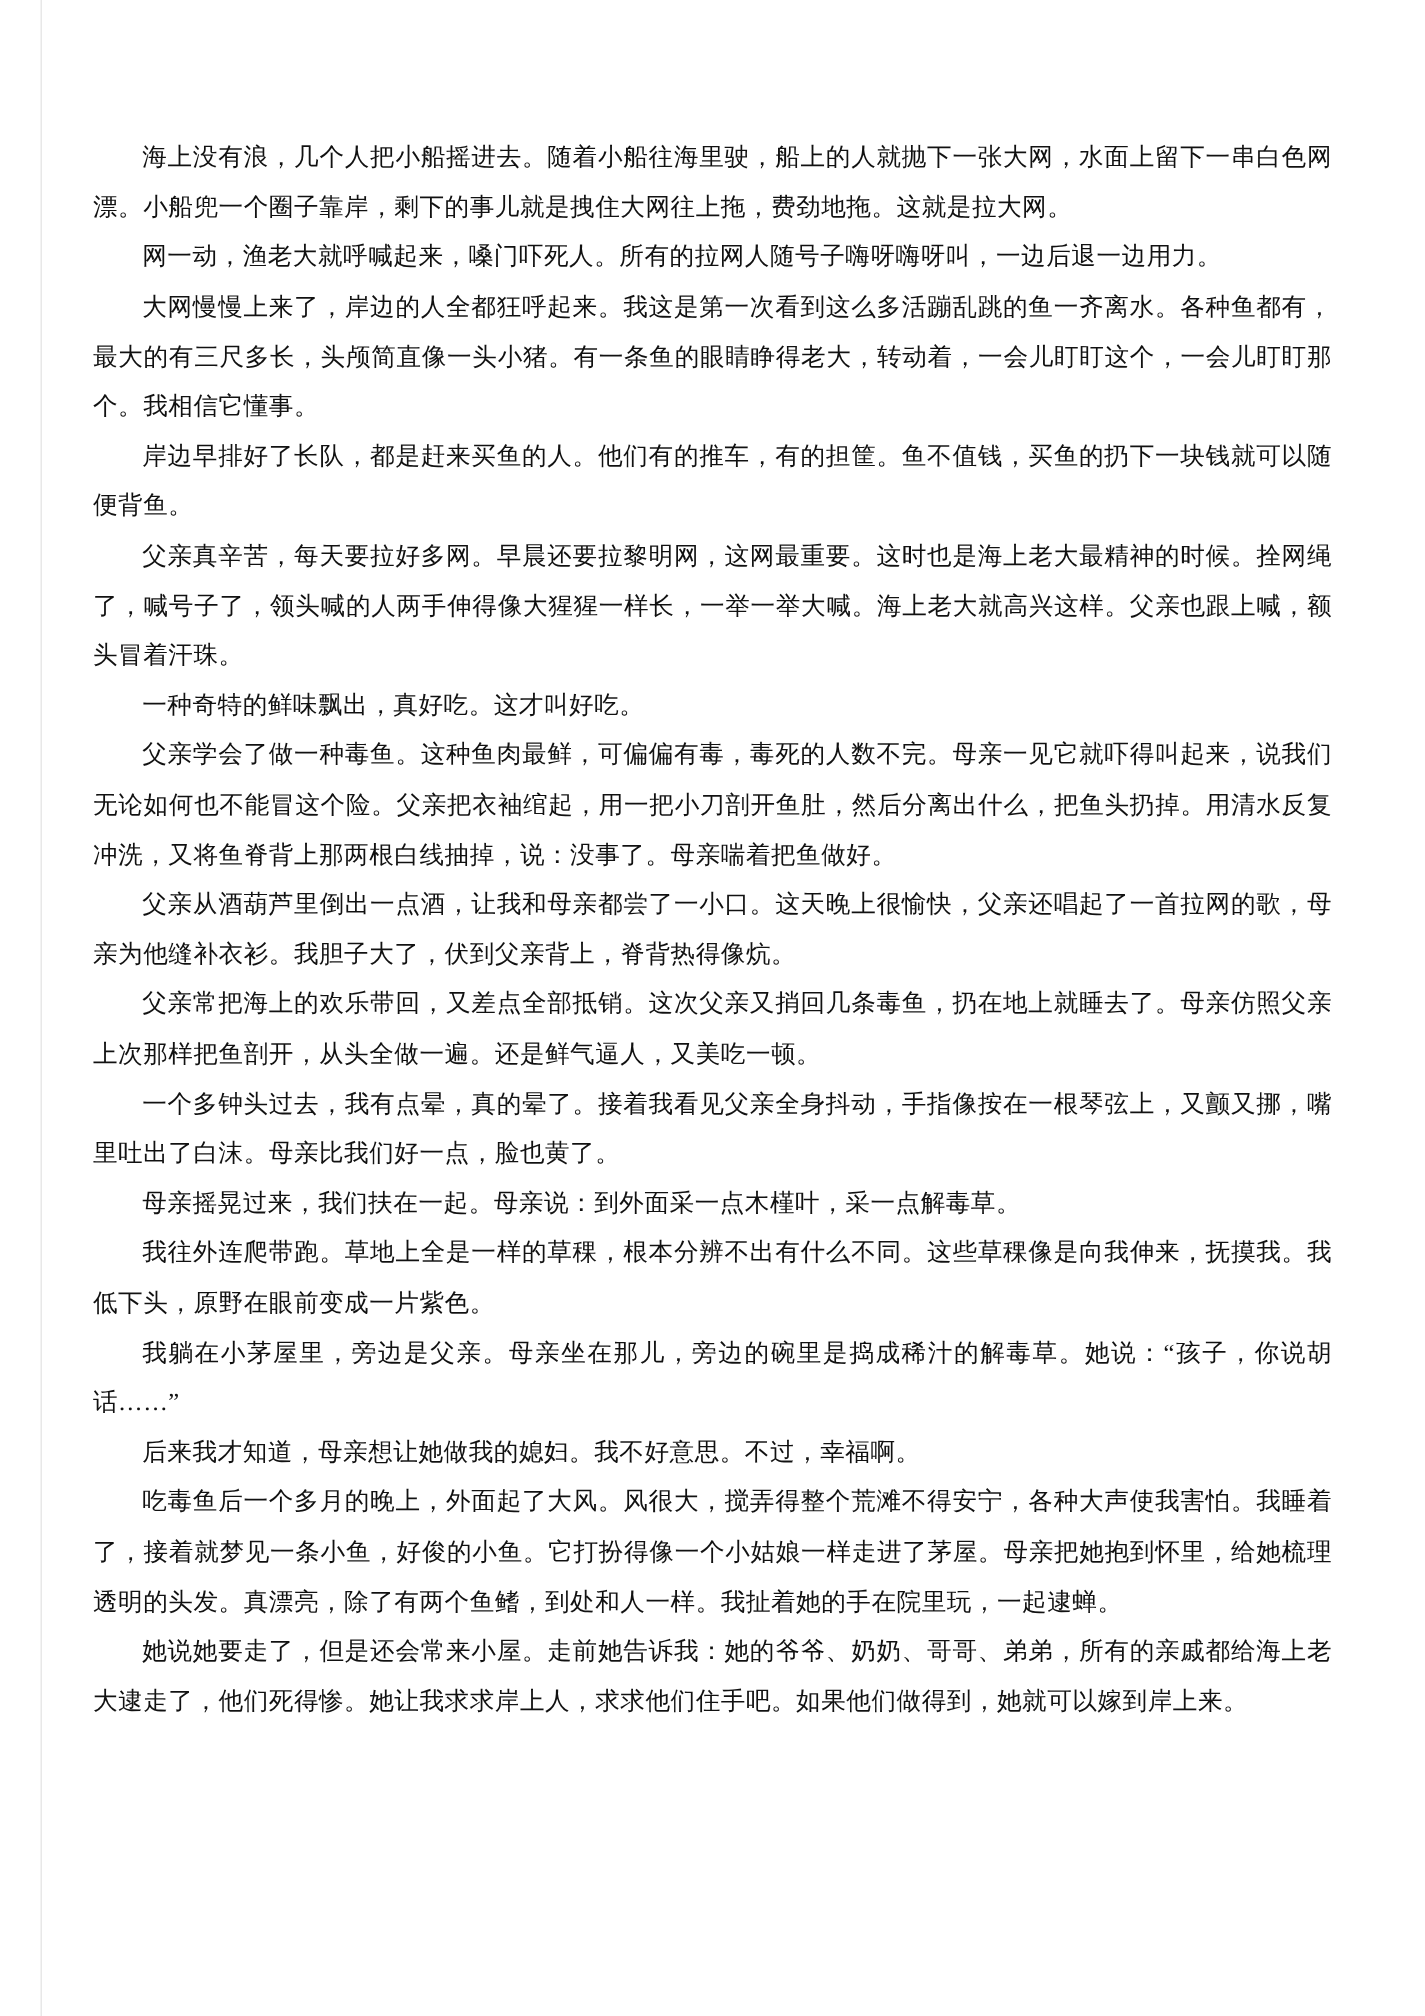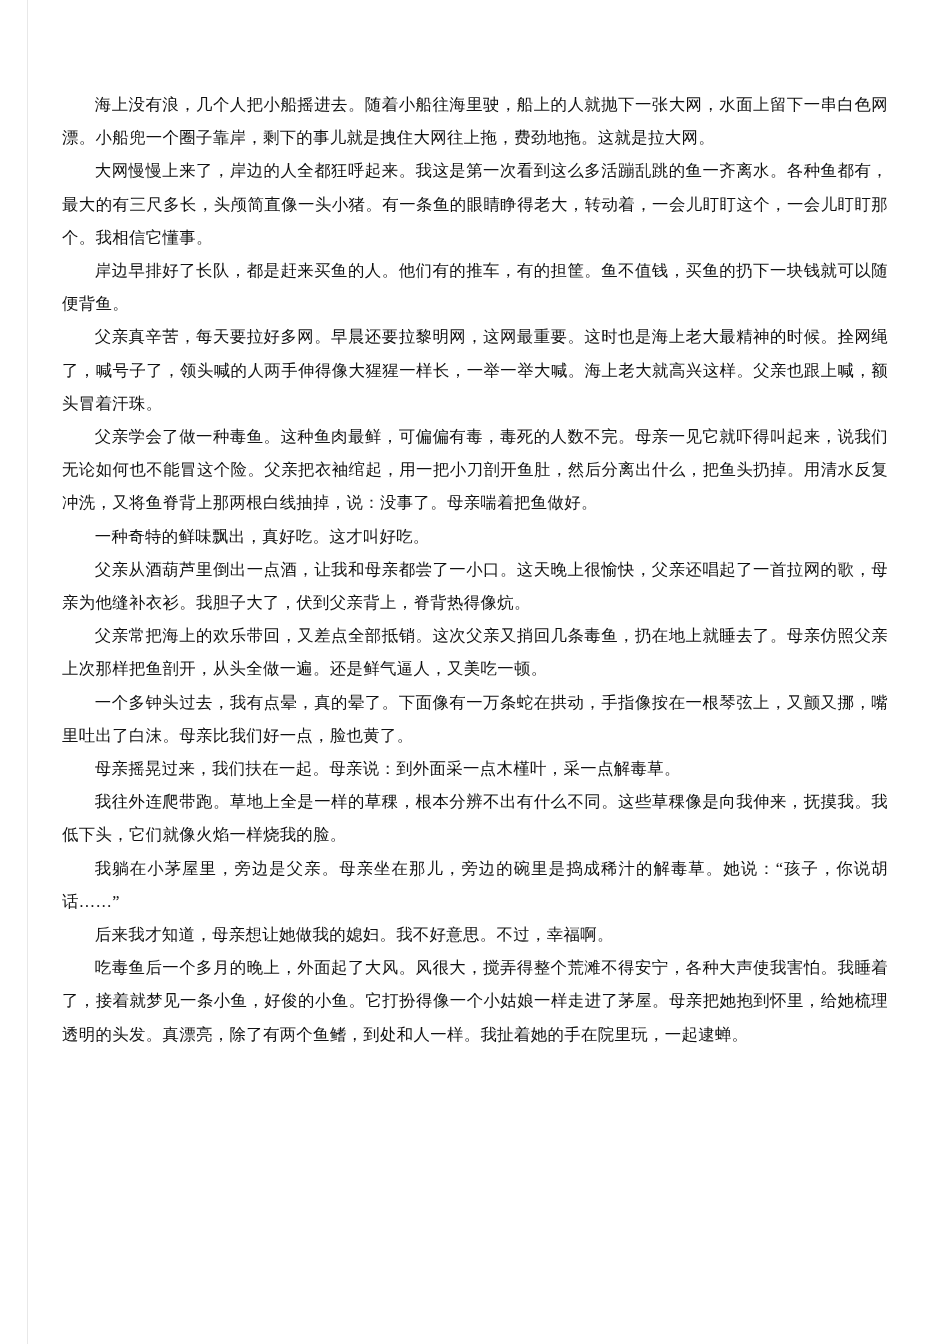--- a/index.html
+++ b/index.html
@@ -54,28 +54,30 @@
 </style>
 </head>
 <body>
 
 <div class="page">
 
   <div class="page-edge-rule"></div>
 
   <div class="content">
     <p class="para">海上没有浪，几个人把小船摇进去。随着小船往海里驶，船上的人就抛下一张大网，水面上留下一串白色网漂。小船兜一个圈子靠岸，剩下的事儿就是拽住大网往上拖，费劲地拖。这就是拉大网。</p>
+    <p class="para">网一动，渔老大就呼喊起来，嗓门吓死人。所有的拉网人随号子嗨呀嗨呀叫，一边后退一边用力。</p>
     <p class="para">大网慢慢上来了，岸边的人全都狂呼起来。我这是第一次看到这么多活蹦乱跳的鱼一齐离水。各种鱼都有，最大的有三尺多长，头颅简直像一头小猪。有一条鱼的眼睛睁得老大，转动着，一会儿盯盯这个，一会儿盯盯那个。我相信它懂事。</p>
     <p class="para">岸边早排好了长队，都是赶来买鱼的人。他们有的推车，有的担筐。鱼不值钱，买鱼的扔下一块钱就可以随便背鱼。</p>
     <p class="para">父亲真辛苦，每天要拉好多网。早晨还要拉黎明网，这网最重要。这时也是海上老大最精神的时候。拴网绳了，喊号子了，领头喊的人两手伸得像大猩猩一样长，一举一举大喊。海上老大就高兴这样。父亲也跟上喊，额头冒着汗珠。</p>
+    <p class="para">一种奇特的鲜味飘出，真好吃。这才叫好吃。</p>
     <p class="para">父亲学会了做一种毒鱼。这种鱼肉最鲜，可偏偏有毒，毒死的人数不完。母亲一见它就吓得叫起来，说我们无论如何也不能冒这个险。父亲把衣袖绾起，用一把小刀剖开鱼肚，然后分离出什么，把鱼头扔掉。用清水反复冲洗，又将鱼脊背上那两根白线抽掉，说：没事了。母亲喘着把鱼做好。</p>
-    <p class="para">一种奇特的鲜味飘出，真好吃。这才叫好吃。</p>
     <p class="para">父亲从酒葫芦里倒出一点酒，让我和母亲都尝了一小口。这天晚上很愉快，父亲还唱起了一首拉网的歌，母亲为他缝补衣衫。我胆子大了，伏到父亲背上，脊背热得像炕。</p>
     <p class="para">父亲常把海上的欢乐带回，又差点全部抵销。这次父亲又捎回几条毒鱼，扔在地上就睡去了。母亲仿照父亲上次那样把鱼剖开，从头全做一遍。还是鲜气逼人，又美吃一顿。</p>
-    <p class="para">一个多钟头过去，我有点晕，真的晕了。下面像有一万条蛇在拱动，手指像按在一根琴弦上，又颤又挪，嘴里吐出了白沫。母亲比我们好一点，脸也黄了。</p>
+    <p class="para">一个多钟头过去，我有点晕，真的晕了。接着我看见父亲全身抖动，手指像按在一根琴弦上，又颤又挪，嘴里吐出了白沫。母亲比我们好一点，脸也黄了。</p>
     <p class="para">母亲摇晃过来，我们扶在一起。母亲说：到外面采一点木槿叶，采一点解毒草。</p>
-    <p class="para">我往外连爬带跑。草地上全是一样的草稞，根本分辨不出有什么不同。这些草稞像是向我伸来，抚摸我。我低下头，它们就像火焰一样烧我的脸。</p>
+    <p class="para">我往外连爬带跑。草地上全是一样的草稞，根本分辨不出有什么不同。这些草稞像是向我伸来，抚摸我。我低下头，原野在眼前变成一片紫色。</p>
     <p class="para">我躺在小茅屋里，旁边是父亲。母亲坐在那儿，旁边的碗里是捣成稀汁的解毒草。她说：“孩子，你说胡话……”</p>
     <p class="para">后来我才知道，母亲想让她做我的媳妇。我不好意思。不过，幸福啊。</p>
     <p class="para">吃毒鱼后一个多月的晚上，外面起了大风。风很大，搅弄得整个荒滩不得安宁，各种大声使我害怕。我睡着了，接着就梦见一条小鱼，好俊的小鱼。它打扮得像一个小姑娘一样走进了茅屋。母亲把她抱到怀里，给她梳理透明的头发。真漂亮，除了有两个鱼鳍，到处和人一样。我扯着她的手在院里玩，一起逮蝉。</p>
+    <p class="para">她说她要走了，但是还会常来小屋。走前她告诉我：她的爷爷、奶奶、哥哥、弟弟，所有的亲戚都给海上老大逮走了，他们死得惨。她让我求求岸上人，求求他们住手吧。如果他们做得到，她就可以嫁到岸上来。</p>
   </div>
 
 </div>
 
 </body></html>

